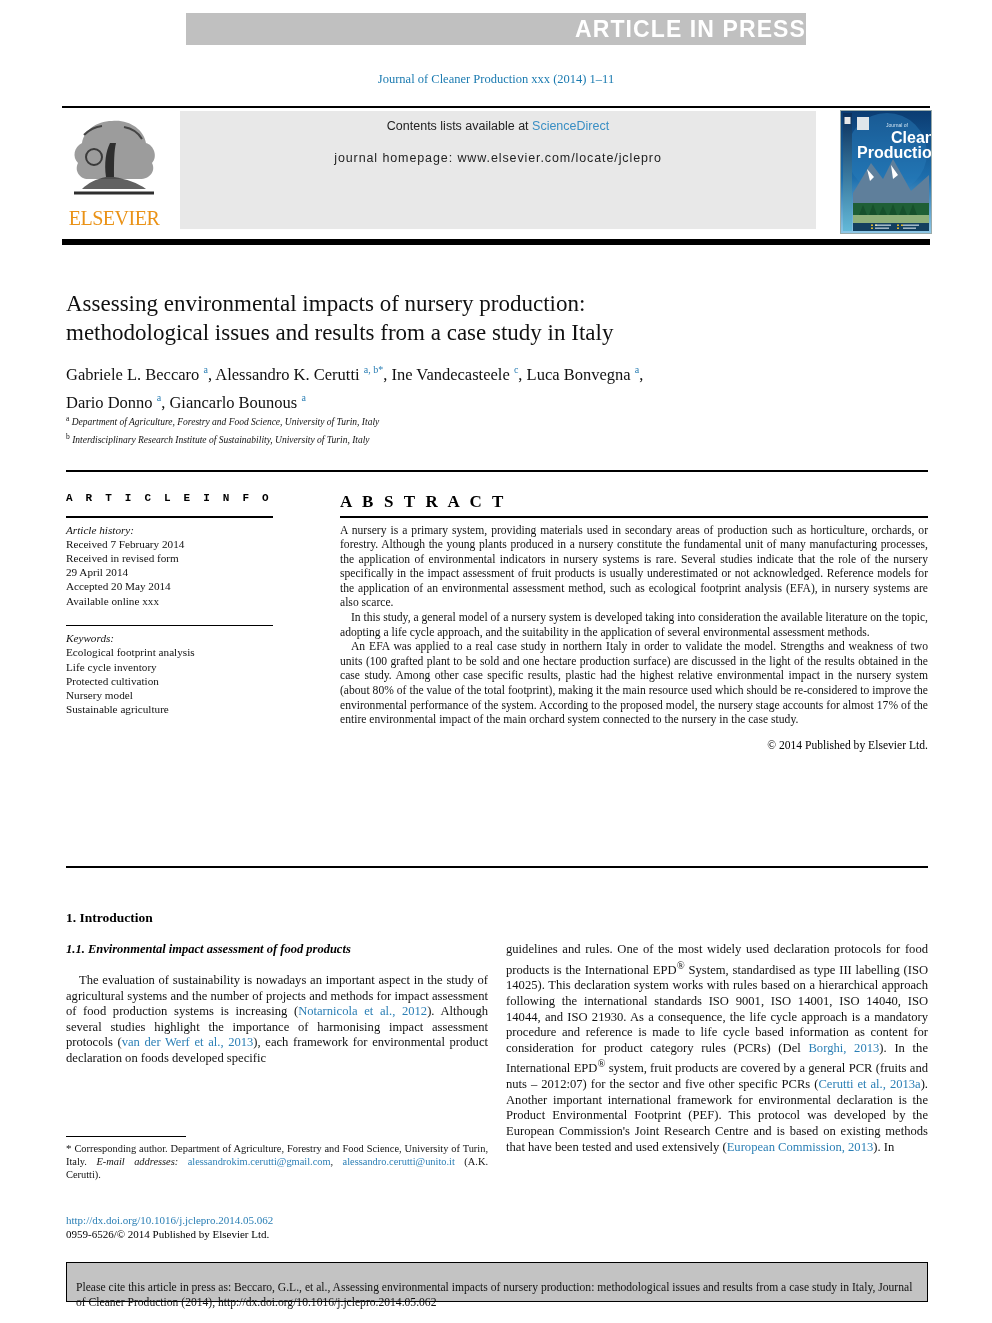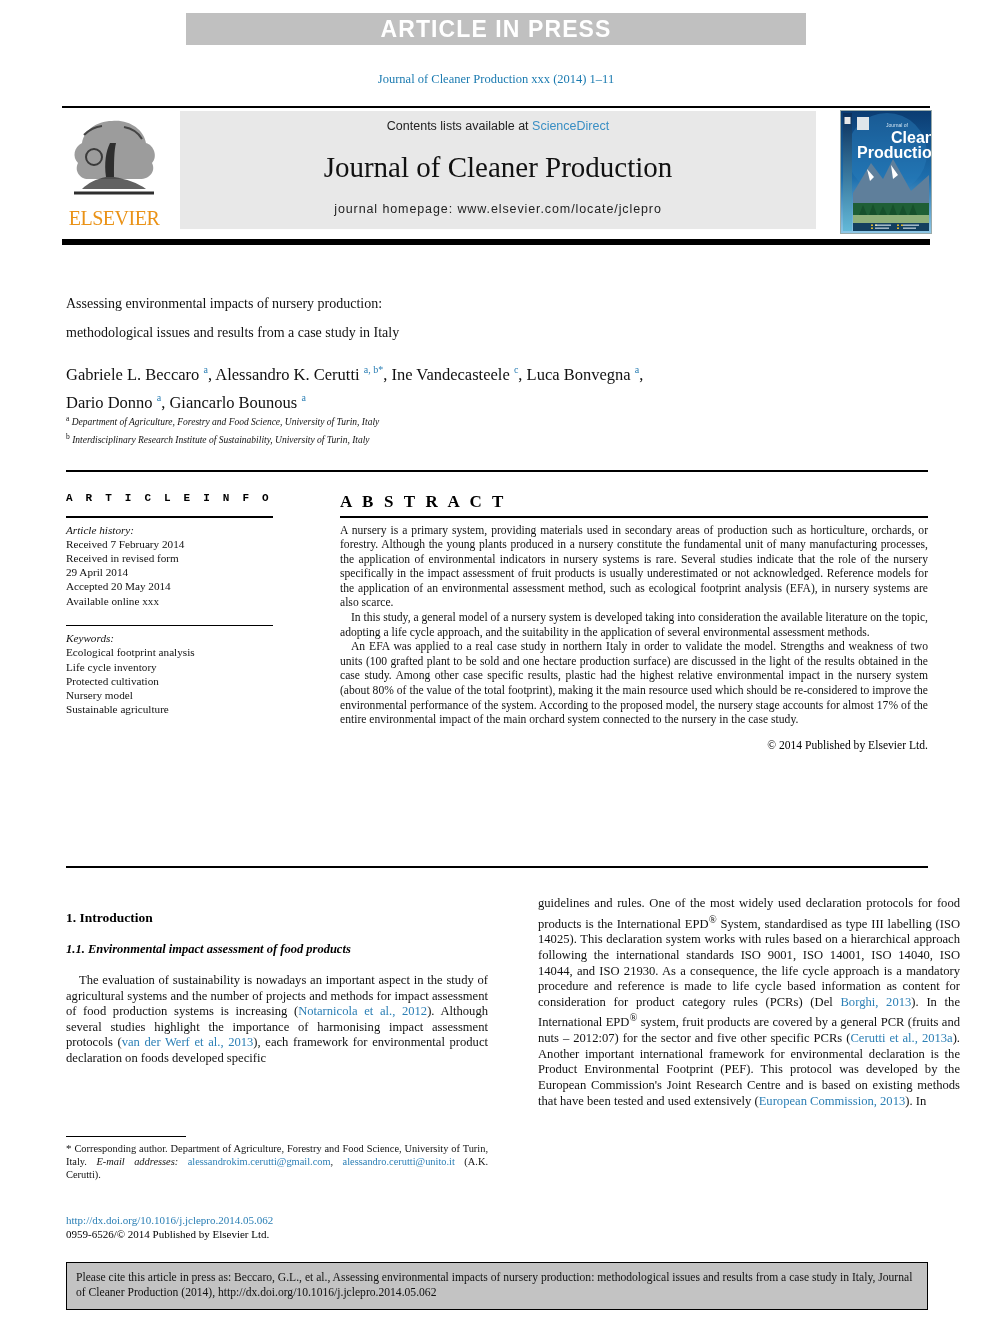--- a/index.html
+++ b/index.html
@@ -19,21 +19,21 @@
   
   .aip-banner {
     position: absolute;
     left: 186px;
     top: 13px;
     width: 620px;
     height: 32px;
     background: #c0c0c0;
     display: flex;
     align-items: center;
-    justify-content: center;
+    justify-content: flex-end;
   }
   .aip-banner span {
     font-family: "Liberation Sans", sans-serif;
     font-weight: bold;
     font-size: 23px;
     letter-spacing: 1.1px;
     color: #ffffff;
   }
 
   
@@ -142,21 +142,21 @@
     height: 6px;
     background: #000;
   }
 
   
   .paper-title {
     position: absolute;
     left: 66px;
     top: 289px;
     width: 860px;
-    font-size: 14px;
+    font-size: 23px;
     line-height: 29px;
     color: #111;
   }
   .authors {
     position: absolute;
     left: 66px;
     top: 358px;
     width: 860px;
     font-size: 16.5px;
     line-height: 23px;
@@ -263,23 +263,22 @@
   
   .col-left {
     position: absolute;
     left: 66px;
     top: 910px;
     width: 422px;
   }
   .col-right {
     position: absolute;
     left: 506px;
-    top: 896px;
+    top: 942px;
     width: 422px;
-    margin-left: 32px;
   }
   h2.sec {
     margin: 0 0 16px 0;
     font-family: "Liberation Serif", serif;
     font-weight: bold;
     font-size: 13.5px;
   }
   h3.subsec {
     margin: 0 0 16px 0;
     font-family: "Liberation Serif", serif;
@@ -328,25 +327,25 @@
     line-height: 14px;
   }
   .doi-block .doi { color: #2b7fb5; }
 
   
   .cite-box {
     position: absolute;
     left: 66px;
     top: 1262px;
     width: 862px;
-    height: 48px;
+    height: 40px;
     border: 1.5px solid #000;
     background: #c3c3c3;
     box-sizing: border-box;
-    padding: 7px 9px 0 9px;
+    padding: 17px 9px 0 9px;
   }
   .cite-box p {
     margin: 0;
     font-size: 11.6px;
     line-height: 15px;
     color: #111;
   }
 </style>
 </head>
 <body>
@@ -372,21 +371,20 @@
         <path d="M58 14 q12 2 18 12" stroke="#444" stroke-width="2" fill="none"></path>
       </g>
     </svg>
     <div class="elsevier-word">ELSEVIER</div>
   </div>
 
   <div class="jbanner">
     <div class="contents">
       <span>Contents lists available at </span><a href="#">ScienceDirect</a>
     </div>
-    <div class="jtitle">Journal of Cleaner Production</div>
     <div class="jhome">journal homepage: www.elsevier.com/locate/jclepro</div>
   </div>
 
   <div class="cover-thumb">
     <svg width="90" height="122" viewBox="0 0 90 122">
       <defs>
         <linearGradient id="skyg" x1="0" y1="0" x2="0" y2="1">
           <stop offset="0%" stop-color="#0b3c72"></stop>
           <stop offset="55%" stop-color="#1d6fae"></stop>
           <stop offset="100%" stop-color="#8ec7e6"></stop>

